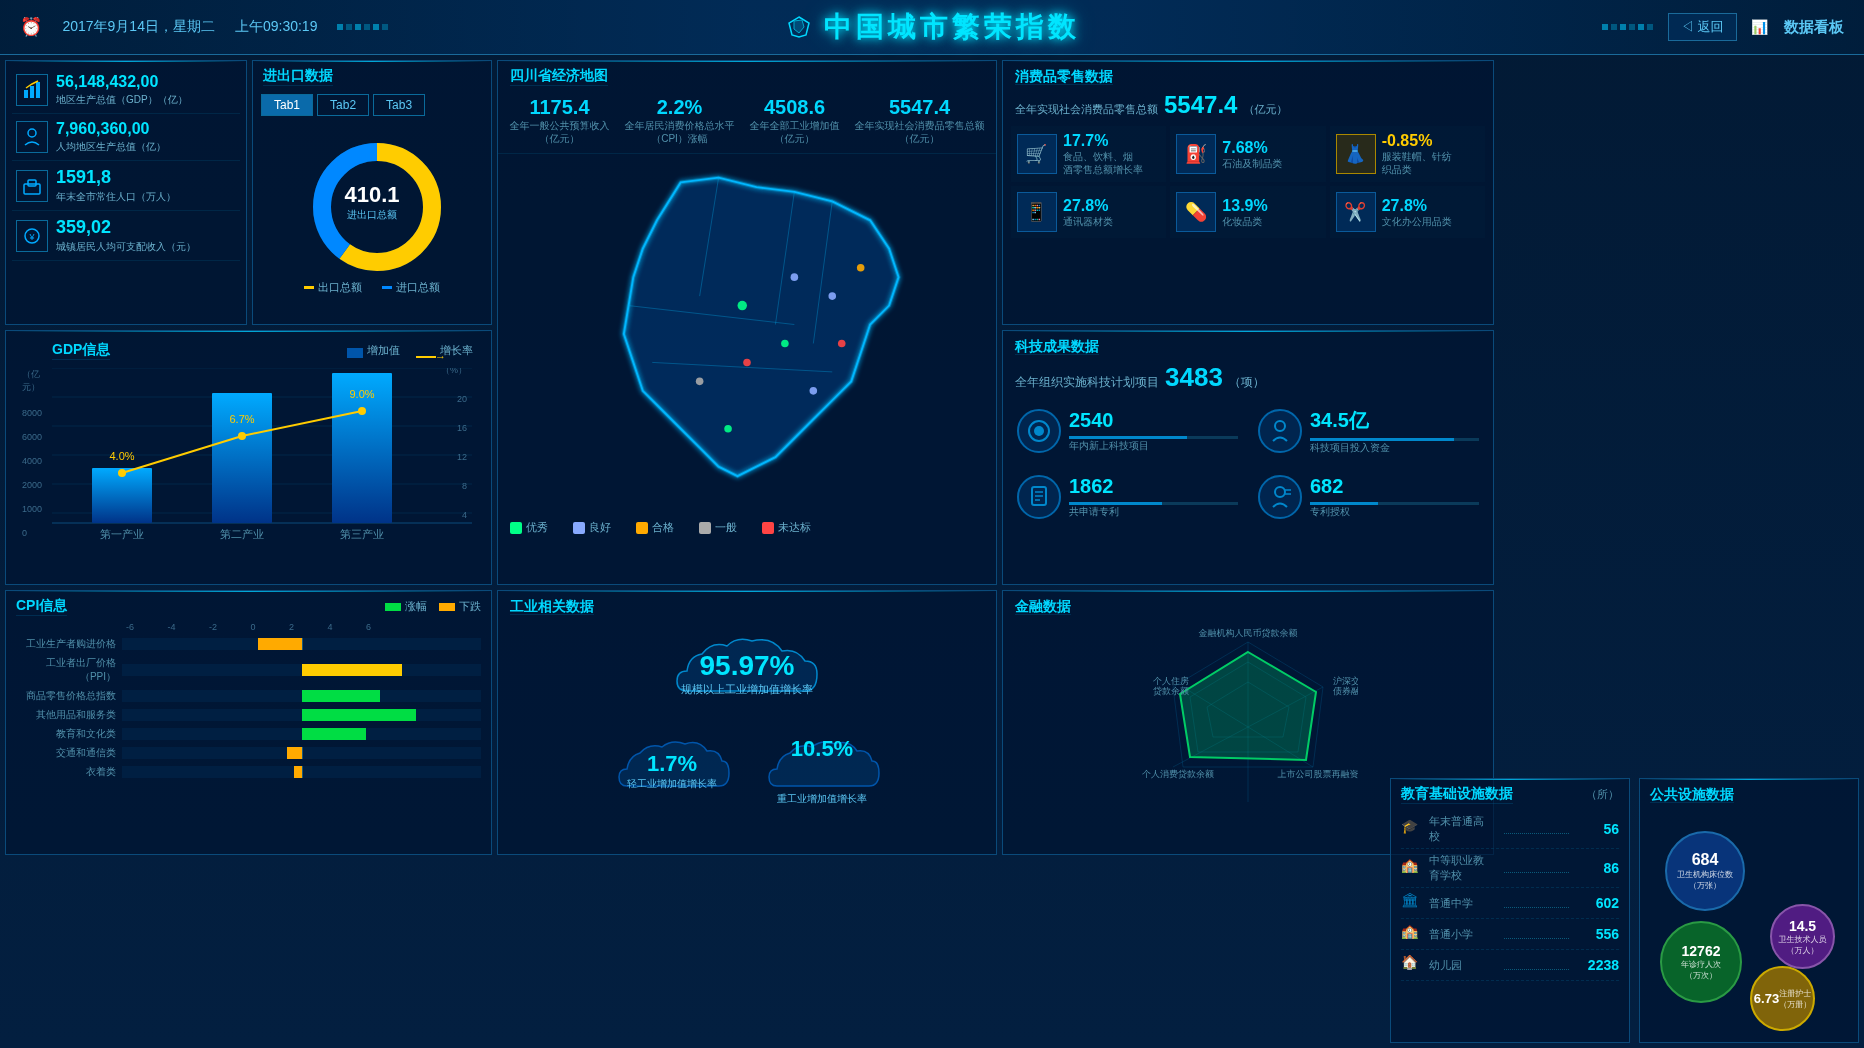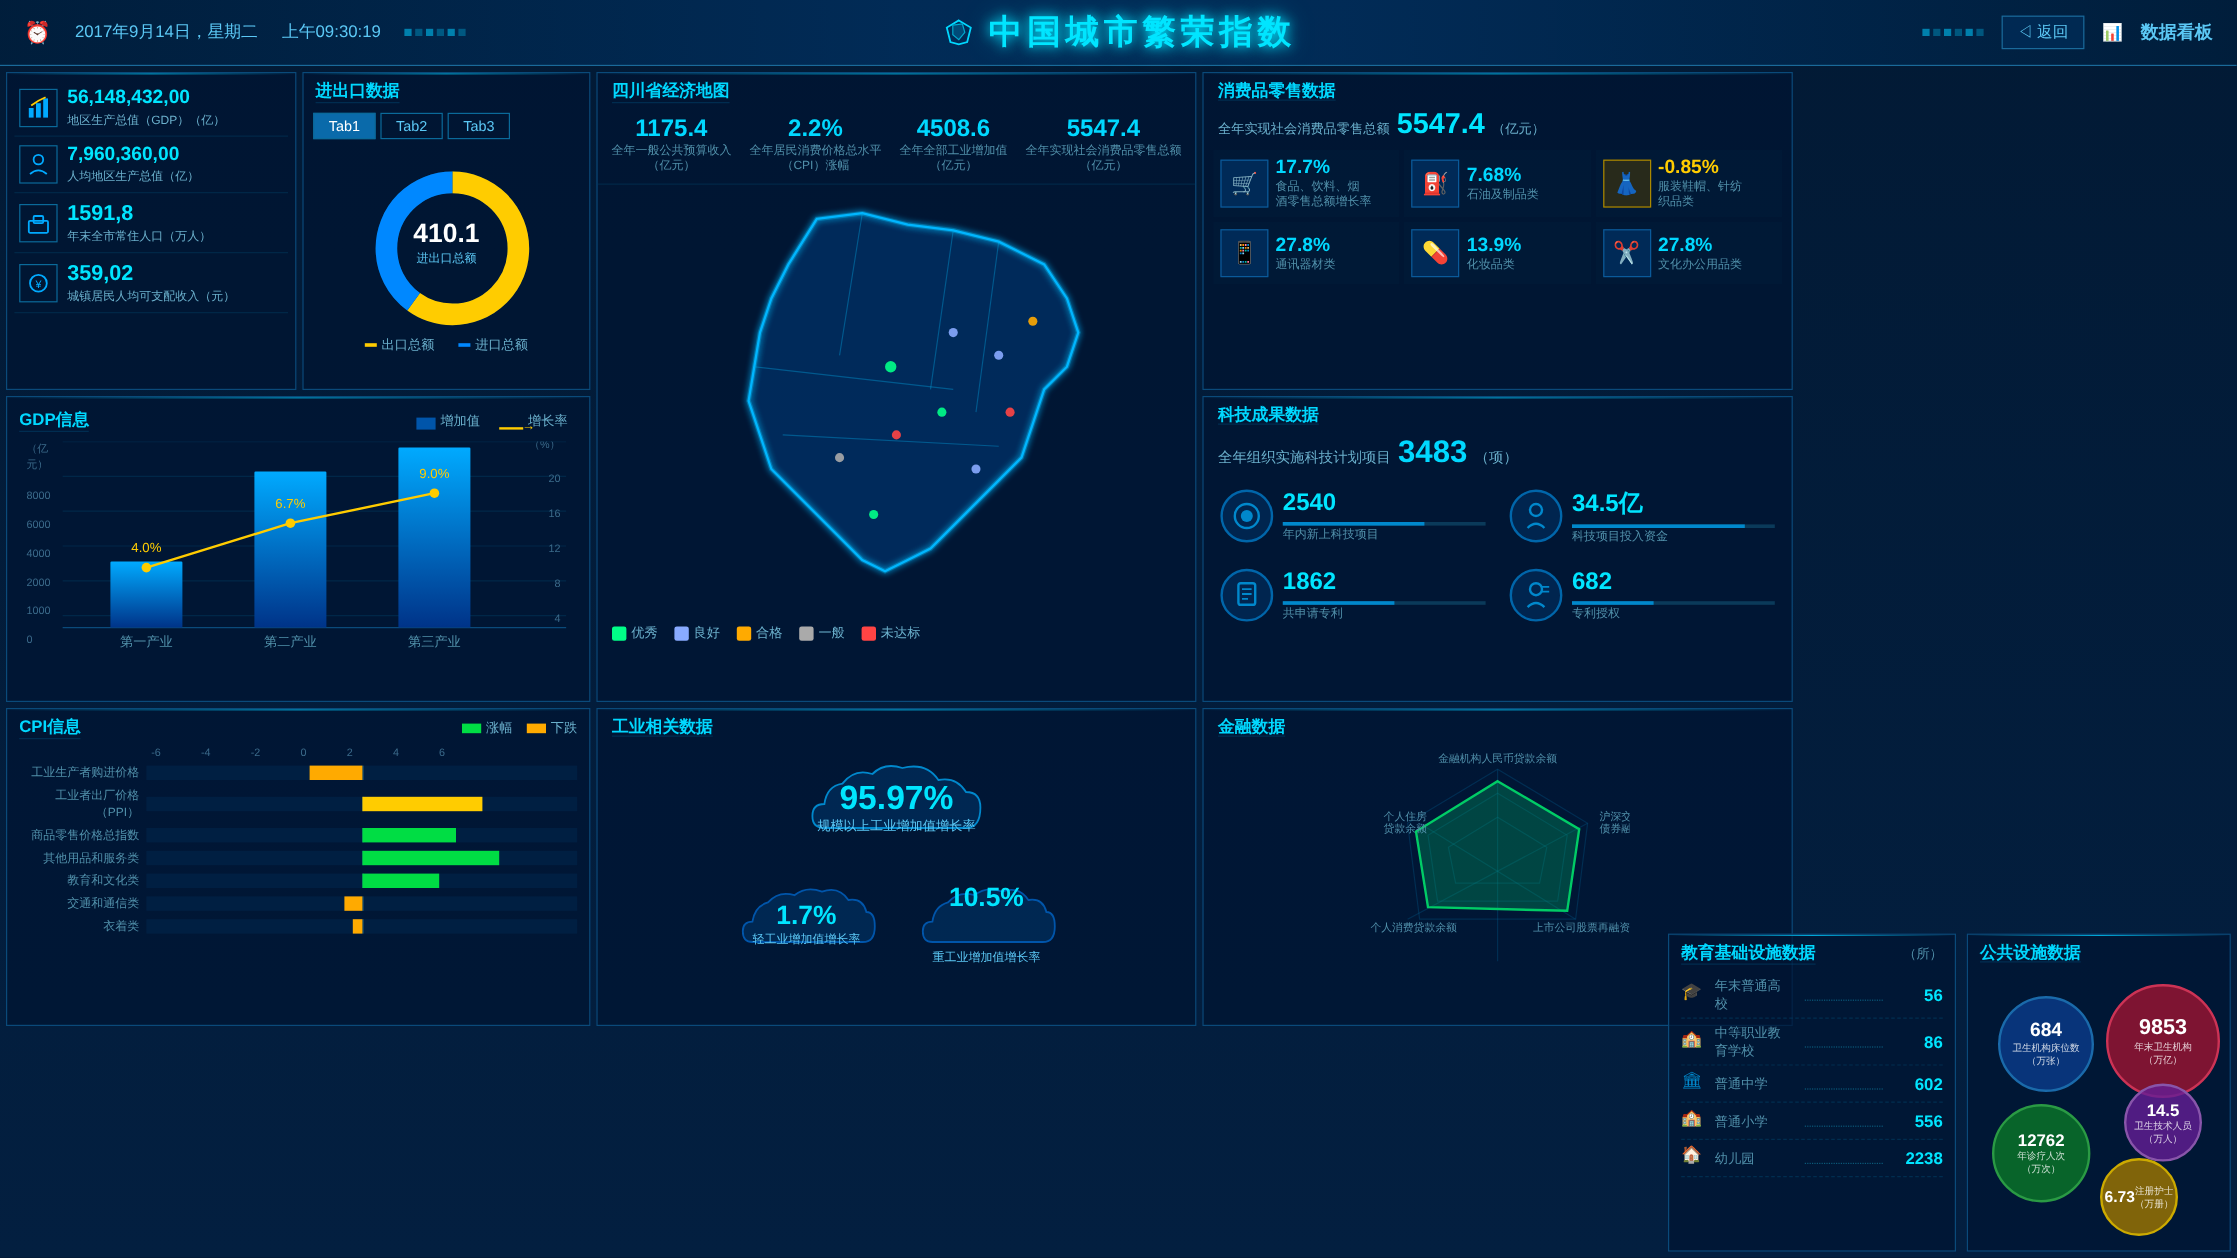--- a/index.html
+++ b/index.html
@@ -191,21 +191,21 @@
       font-size: 10px;
       line-height: 1.3;
     }
     .map-area {
       height: 360px;
       position: relative;
       overflow: hidden;
     }
     .map-legend {
       display: flex;
-      gap: 14px;
+      gap: 25px;
       padding: 6px 12px;
       font-size: 11px;
       color: #6ab0cc;
       flex-wrap: wrap;
     }
     .map-legend-item {
       display: flex;
       align-items: center;
       gap: 4px;
     }
@@ -658,21 +658,21 @@
           <div>
             <div class="retail-pct">27.8%</div>
             <div class="retail-name">文化办公用品类</div>
           </div>
         </div>
       </div>
     </div>
 
     <div class="panel" style="grid-column:1/3;grid-row:2;padding:6px;">
       <div style="display:flex;align-items:center;justify-content:space-between;padding:2px 4px;">
-        <span class="panel-title" style="padding:0;">GDP信息</span>
+        <span class="panel-title" style="padding:0;margin-left:36px;">GDP信息</span>
         <div class="gdp-legend">
           <div class="gdp-legend-item">
             <div class="legend-rect" style="background:#0055aa;"></div>
             <span>增加值</span>
           </div>
           <div class="gdp-legend-item">
             <div class="legend-line"></div>
             <span>增长率</span>
           </div>
         </div>
@@ -998,24 +998,20 @@
     </div>
   </div>
 
   <div style="position:absolute;bottom:5px;right:5px;width:220px;height:265px;">
     <div class="panel" style="width:100%;height:100%;">
       <div style="padding:6px 10px 2px;">
         <span class="panel-title" style="padding:0;">公共设施数据</span>
       </div>
       <div style="position:relative;height:210px;">
 
-        <div style="position:absolute;top:15px;left:115px;width:95px;height:95px;border-radius:50%;background:rgba(180,20,50,0.7);border:2px solid #cc3355;display:flex;flex-direction:column;align-items:center;justify-content:center;">
-          <span style="color:#fff;font-size:18px;font-weight:bold;">9853</span>
-          <span style="color:rgba(255,255,255,0.8);font-size:8px;text-align:center;">年末卫生机构<br>（万亿）</span>
-        </div>
 
         <div style="position:absolute;top:25px;left:25px;width:80px;height:80px;border-radius:50%;background:rgba(10,60,140,0.8);border:2px solid #1a6aaa;display:flex;flex-direction:column;align-items:center;justify-content:center;">
           <span style="color:#fff;font-size:16px;font-weight:bold;">684</span>
           <span style="color:rgba(255,255,255,0.8);font-size:8px;text-align:center;">卫生机构床位数<br>（万张）</span>
         </div>
 
         <div style="position:absolute;top:98px;left:130px;width:65px;height:65px;border-radius:50%;background:rgba(100,30,150,0.8);border:2px solid #8855aa;display:flex;flex-direction:column;align-items:center;justify-content:center;">
           <span style="color:#fff;font-size:14px;font-weight:bold;">14.5</span>
           <span style="color:rgba(255,255,255,0.8);font-size:8px;text-align:center;">卫生技术人员<br>（万人）</span>
         </div>

